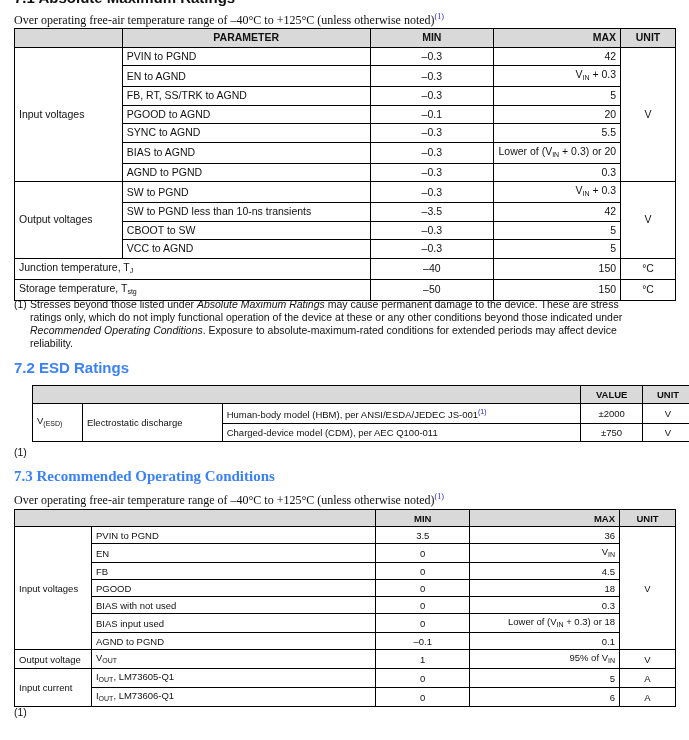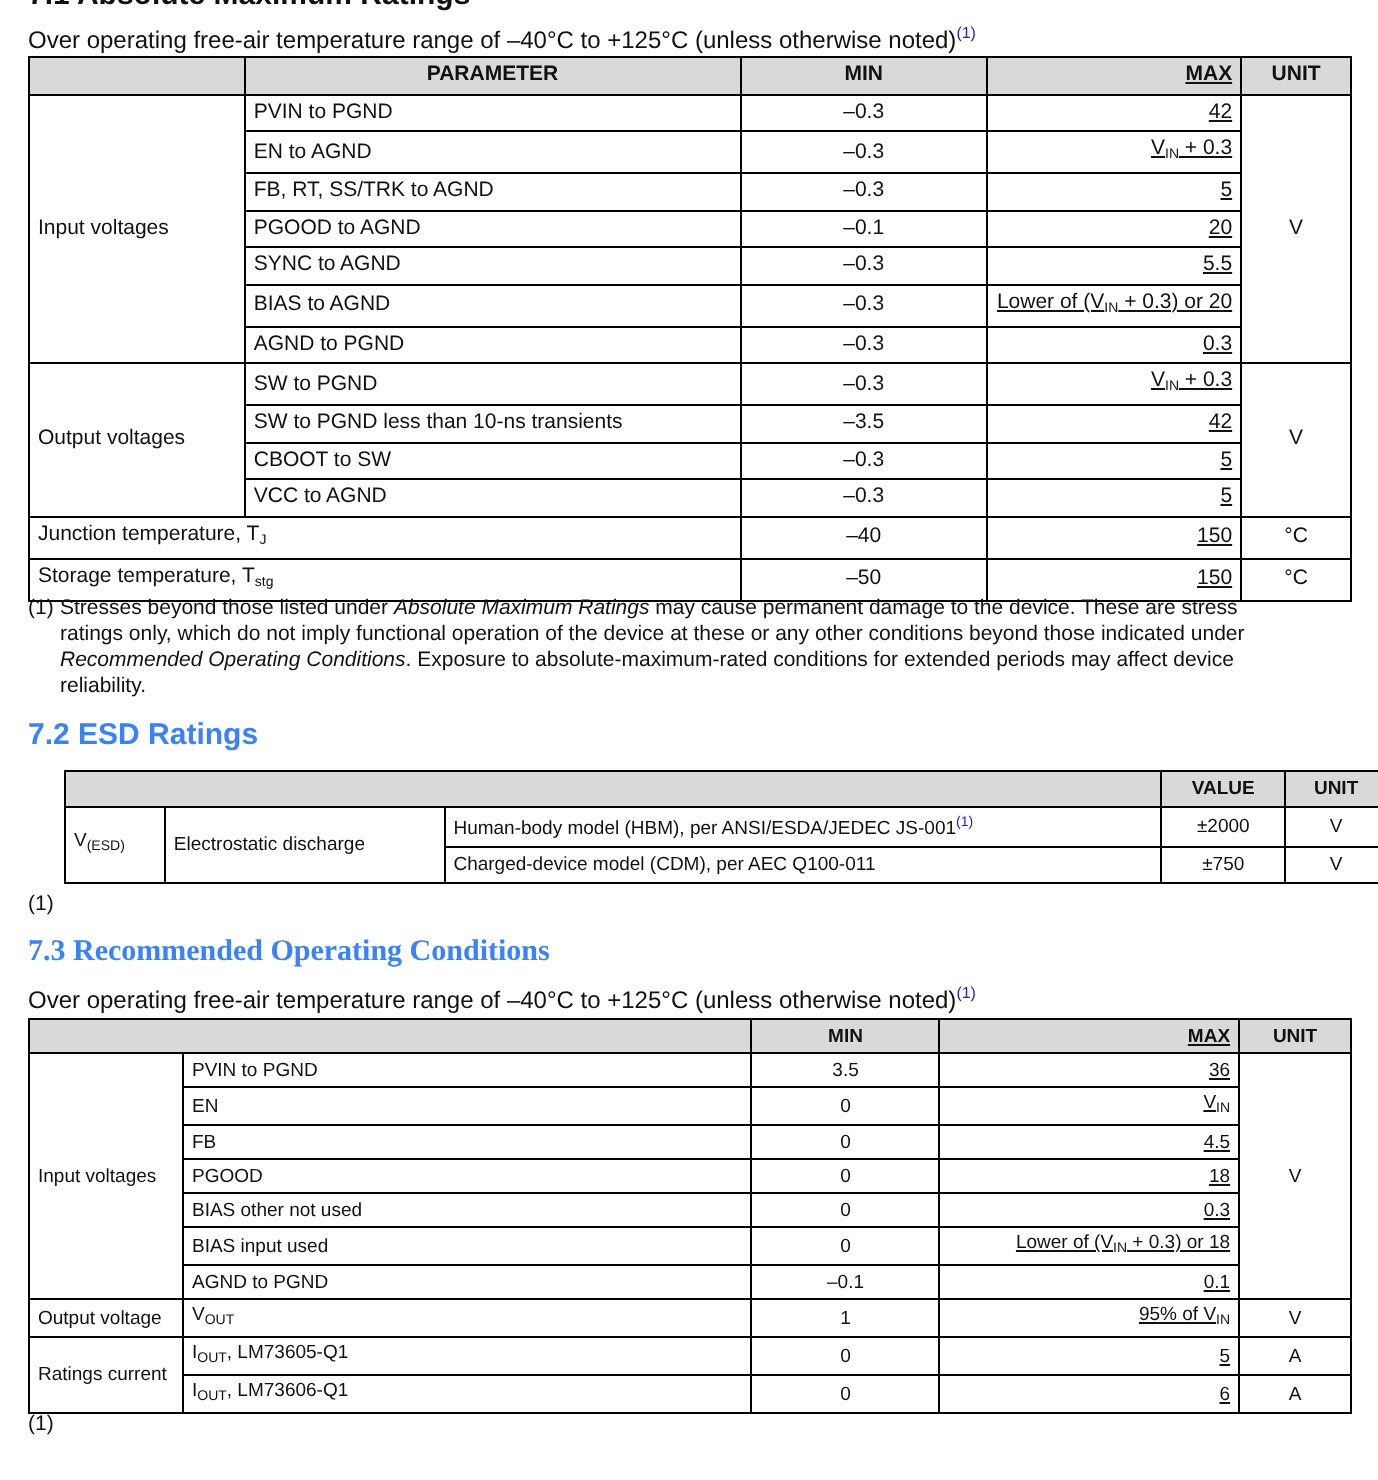--- a/index.html
+++ b/index.html
@@ -1,25 +1,25 @@
 <!DOCTYPE html>
 <html><head>
 <meta charset="utf-8">
 <style>
   html, body { margin:0; padding:0; background:#ffffff; }
   body { width:689px; height:740px; overflow:hidden; position:relative; font-family:"Liberation Sans", sans-serif; color:#111; }
   .h-cut { position:absolute; left:14px; top:-11px; font-size:15px; font-weight:bold; color:#111; }
-  .cond { position:absolute; left:14px; font-size:12px; color:#111; white-space:nowrap; }
+  .cond { position:absolute; left:14px; font-size:12px; color:#111; white-space:nowrap;font-family:Liberation Serif, serif; }
   .cond sup { color:#2222cc; font-size:8px; }
   h2 { position:absolute; left:14px; margin:0; font-size:15px; font-weight:bold; color:#3b82f6; }
   table { position:absolute; border-collapse:collapse; font-size:10.5px; color:#111; }
   td, th { border:1px solid #000; padding:0 4px; height:17.5px; line-height:17px; white-space:nowrap; }
   th { background:#d9d9d9; font-weight:bold; font-size:10.5px; }
   .c { text-align:center; }
-  .r { text-align:right;text-decoration:underline; }
+  .r { text-align:right; }
   .l { text-align:left; }
   sub { font-size:7px; vertical-align:-2px; }
   sup.note { color:#2222cc; font-size:7px; }
   .fn { position:absolute; left:14px; font-size:10.5px; line-height:13px; color:#111; }
   .fn .num { position:absolute; left:0; }
   .fn .txt { position:absolute; left:16px; width:620px; }
   .link { color:#2222cc; font-style:italic; }
   .t3 td, .t3 th { height:16px; line-height:15px; font-size:9.5px; }
   .t2 td, .t2 th { font-size:9.5px; height:17px; line-height:16px; }
 </style>
@@ -193,21 +193,21 @@
     <td>FB</td>
     <td class="c">0</td>
     <td class="r">4.5</td>
   </tr>
   <tr>
     <td>PGOOD</td>
     <td class="c">0</td>
     <td class="r">18</td>
   </tr>
   <tr>
-    <td>BIAS other not used</td>
+    <td>BIAS with not used</td>
     <td class="c">0</td>
     <td class="r">0.3</td>
   </tr>
   <tr>
     <td>BIAS input used</td>
     <td class="c">0</td>
     <td class="r"><span>Lower of (V</span><sub>IN</sub><span> + 0.3) or 18</span></td>
   </tr>
   <tr>
     <td>AGND to PGND</td>
@@ -215,21 +215,21 @@
     <td class="r">0.1</td>
   </tr>
   <tr>
     <td>Output voltage</td>
     <td><span>V</span><sub>OUT</sub></td>
     <td class="c">1</td>
     <td class="r"><span>95% of V</span><sub>IN</sub></td>
     <td class="c">V</td>
   </tr>
   <tr>
-    <td rowspan="2">Ratings current</td>
+    <td rowspan="2">Input current</td>
     <td><span>I</span><sub>OUT</sub><span>, LM73605-Q1</span></td>
     <td class="c">0</td>
     <td class="r">5</td>
     <td class="c">A</td>
   </tr>
   <tr>
     <td><span>I</span><sub>OUT</sub><span>, LM73606-Q1</span></td>
     <td class="c">0</td>
     <td class="r">6</td>
     <td class="c">A</td>

